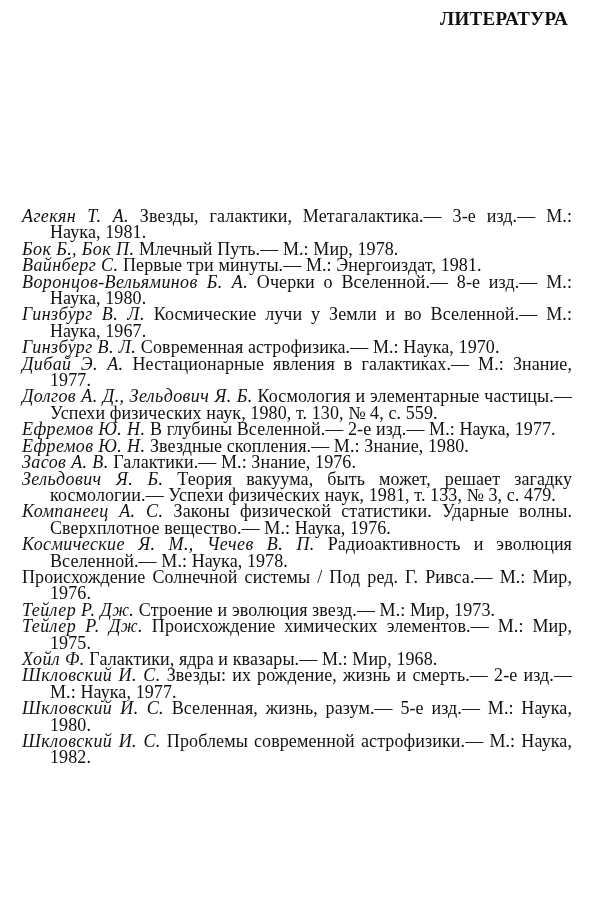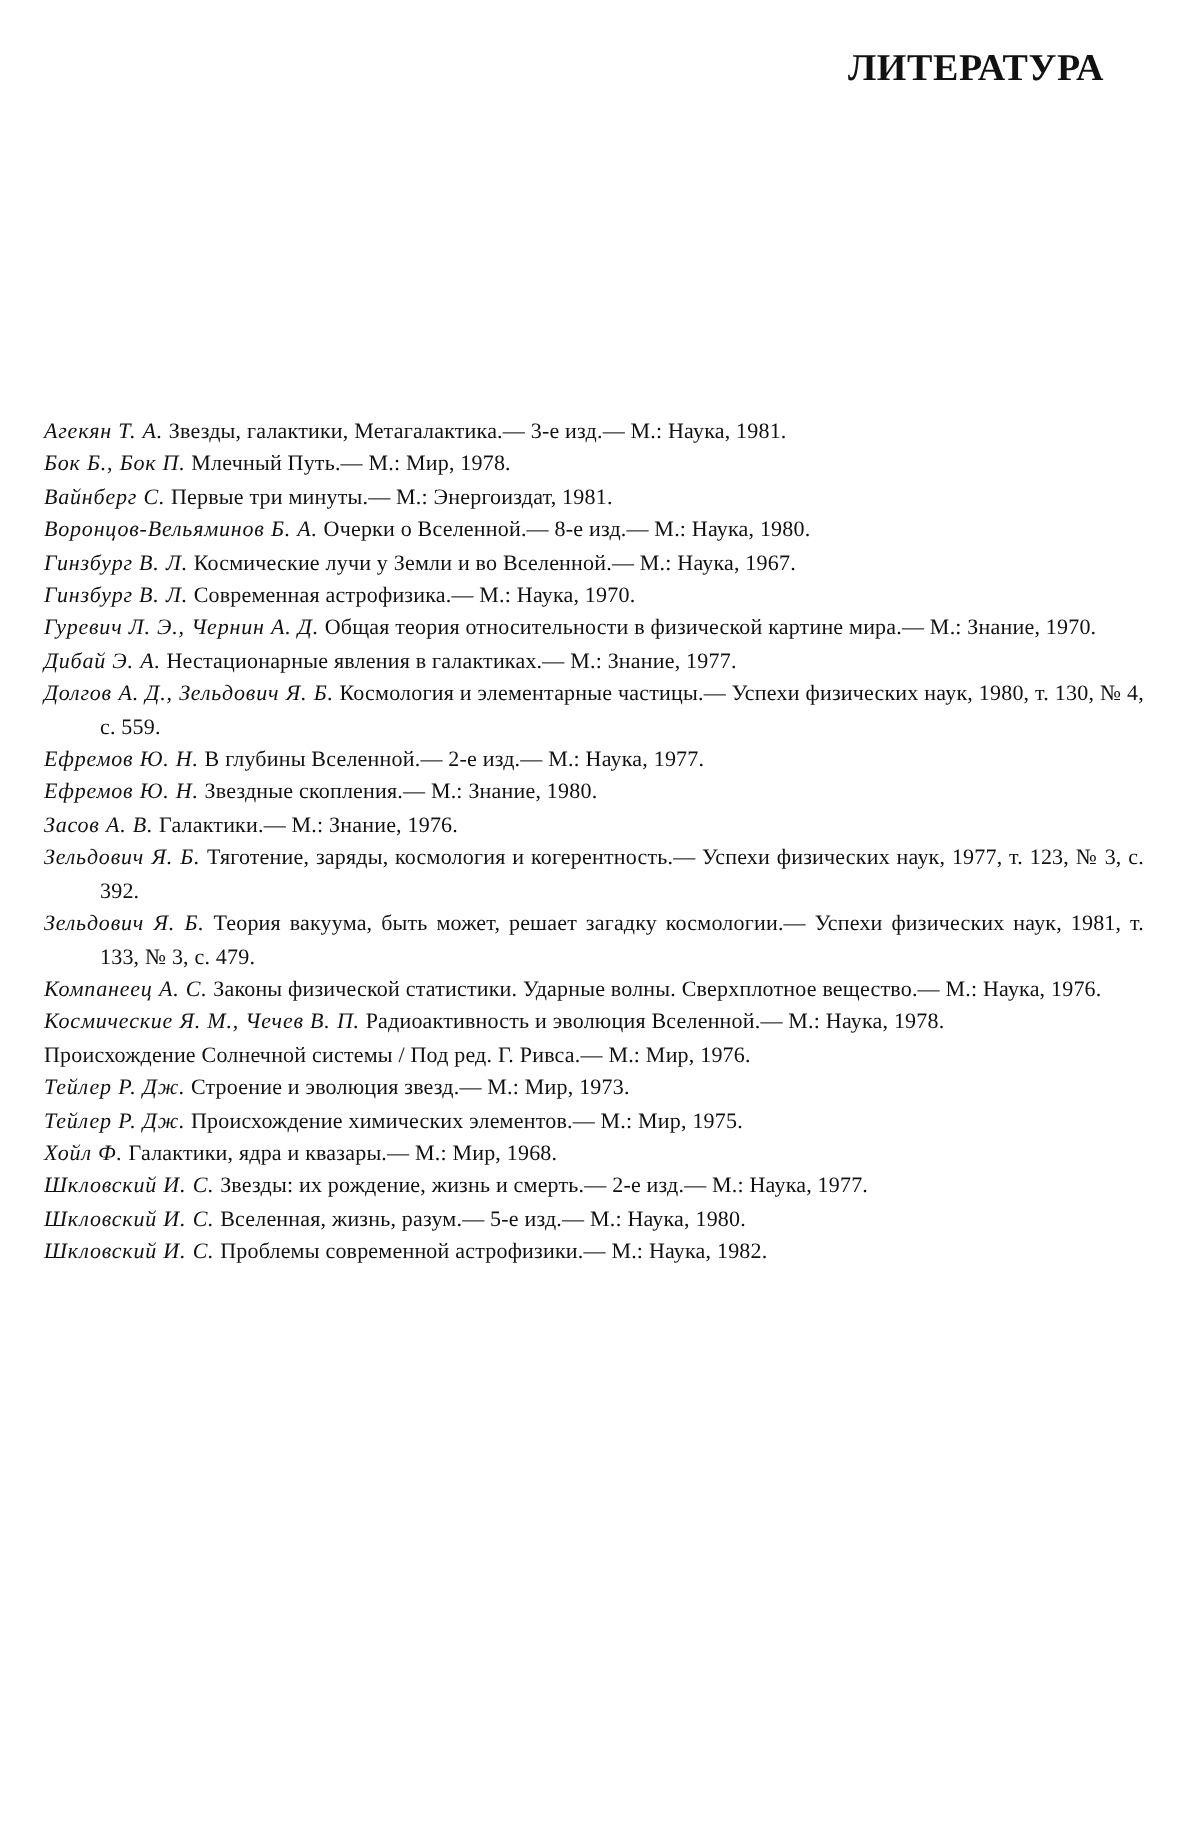--- a/index.html
+++ b/index.html
@@ -16,34 +16,34 @@
       font-family: "DejaVu Serif", "Liberation Serif", serif;
     }
     .page-title {
       position: absolute;
       top: 8px;
       right: 32px;
       font-family: "Liberation Serif", serif;
       font-weight: bold;
       font-size: 19px;
       letter-spacing: 0.3px;
-      margin: 16px;
+      margin: 0;
     }
     .refs {
       position: absolute;
       top: 208px;
       left: 22px;
       width: 550px;
       margin: 0;
       padding: 0;
       list-style: none;
     }
     .ref {
       font-family: "Liberation Serif", serif;
-      font-size: 11px;
+      font-size: 18px;
       line-height: 16.4px;
       padding-left: 28px;
       text-indent: -28px;
       text-align: justify;
       margin: 0;
       letter-spacing: 0.1px;
     }
     .ref .author {
       font-style: italic;
       letter-spacing: 0.4px;
@@ -54,27 +54,25 @@
 
 <h1 class="page-title">ЛИТЕРАТУРА</h1>
 
 <ol class="refs">
   <li class="ref"><span class="author">Агекян Т. А.</span><span> Звезды, галактики, Метагалактика.— 3-е изд.— М.: Наука, 1981.</span></li>
   <li class="ref"><span class="author">Бок Б., Бок П.</span><span> Млечный Путь.— М.: Мир, 1978.</span></li>
   <li class="ref"><span class="author">Вайнберг С.</span><span> Первые три минуты.— М.: Энергоиздат, 1981.</span></li>
   <li class="ref"><span class="author">Воронцов-Вельяминов Б. А.</span><span> Очерки о Вселенной.— 8-е изд.— М.: Наука, 1980.</span></li>
   <li class="ref"><span class="author">Гинзбург В. Л.</span><span> Космические лучи у Земли и во Вселенной.— М.: Наука, 1967.</span></li>
   <li class="ref"><span class="author">Гинзбург В. Л.</span><span> Современная астрофизика.— М.: Наука, 1970.</span></li>
-  <li class="ref"><span class="author">Гуревич Л. Э., Чернин А. Д.</span><span> Общая теория относительности в физической картине мира.— М.: Знание, 1970.</span></li>
   <li class="ref"><span class="author">Дибай Э. А.</span><span> Нестационарные явления в галактиках.— М.: Знание, 1977.</span></li>
   <li class="ref"><span class="author">Долгов А. Д., Зельдович Я. Б.</span><span> Космология и элементарные частицы.— Успехи физических наук, 1980, т. 130, № 4, с. 559.</span></li>
   <li class="ref"><span class="author">Ефремов Ю. Н.</span><span> В глубины Вселенной.— 2-е изд.— М.: Наука, 1977.</span></li>
   <li class="ref"><span class="author">Ефремов Ю. Н.</span><span> Звездные скопления.— М.: Знание, 1980.</span></li>
   <li class="ref"><span class="author">Засов А. В.</span><span> Галактики.— М.: Знание, 1976.</span></li>
-  <li class="ref"><span class="author">Зельдович Я. Б.</span><span> Тяготение, заряды, космология и когерентность.— Успехи физических наук, 1977, т. 123, № 3, с. 392.</span></li>
   <li class="ref"><span class="author">Зельдович Я. Б.</span><span> Теория вакуума, быть может, решает загадку космологии.— Успехи физических наук, 1981, т. 133, № 3, с. 479.</span></li>
   <li class="ref"><span class="author">Компанеец А. С.</span><span> Законы физической статистики. Ударные волны. Сверхплотное вещество.— М.: Наука, 1976.</span></li>
   <li class="ref"><span class="author">Космические Я. М., Чечев В. П.</span><span> Радиоактивность и эволюция Вселенной.— М.: Наука, 1978.</span></li>
   <li class="ref"><span class="author"></span><span>Происхождение Солнечной системы / Под ред. Г. Ривса.— М.: Мир, 1976.</span></li>
   <li class="ref"><span class="author">Тейлер Р. Дж.</span><span> Строение и эволюция звезд.— М.: Мир, 1973.</span></li>
   <li class="ref"><span class="author">Тейлер Р. Дж.</span><span> Происхождение химических элементов.— М.: Мир, 1975.</span></li>
   <li class="ref"><span class="author">Хойл Ф.</span><span> Галактики, ядра и квазары.— М.: Мир, 1968.</span></li>
   <li class="ref"><span class="author">Шкловский И. С.</span><span> Звезды: их рождение, жизнь и смерть.— 2-е изд.— М.: Наука, 1977.</span></li>
   <li class="ref"><span class="author">Шкловский И. С.</span><span> Вселенная, жизнь, разум.— 5-е изд.— М.: Наука, 1980.</span></li>
   <li class="ref"><span class="author">Шкловский И. С.</span><span> Проблемы современной астрофизики.— М.: Наука, 1982.</span></li>

